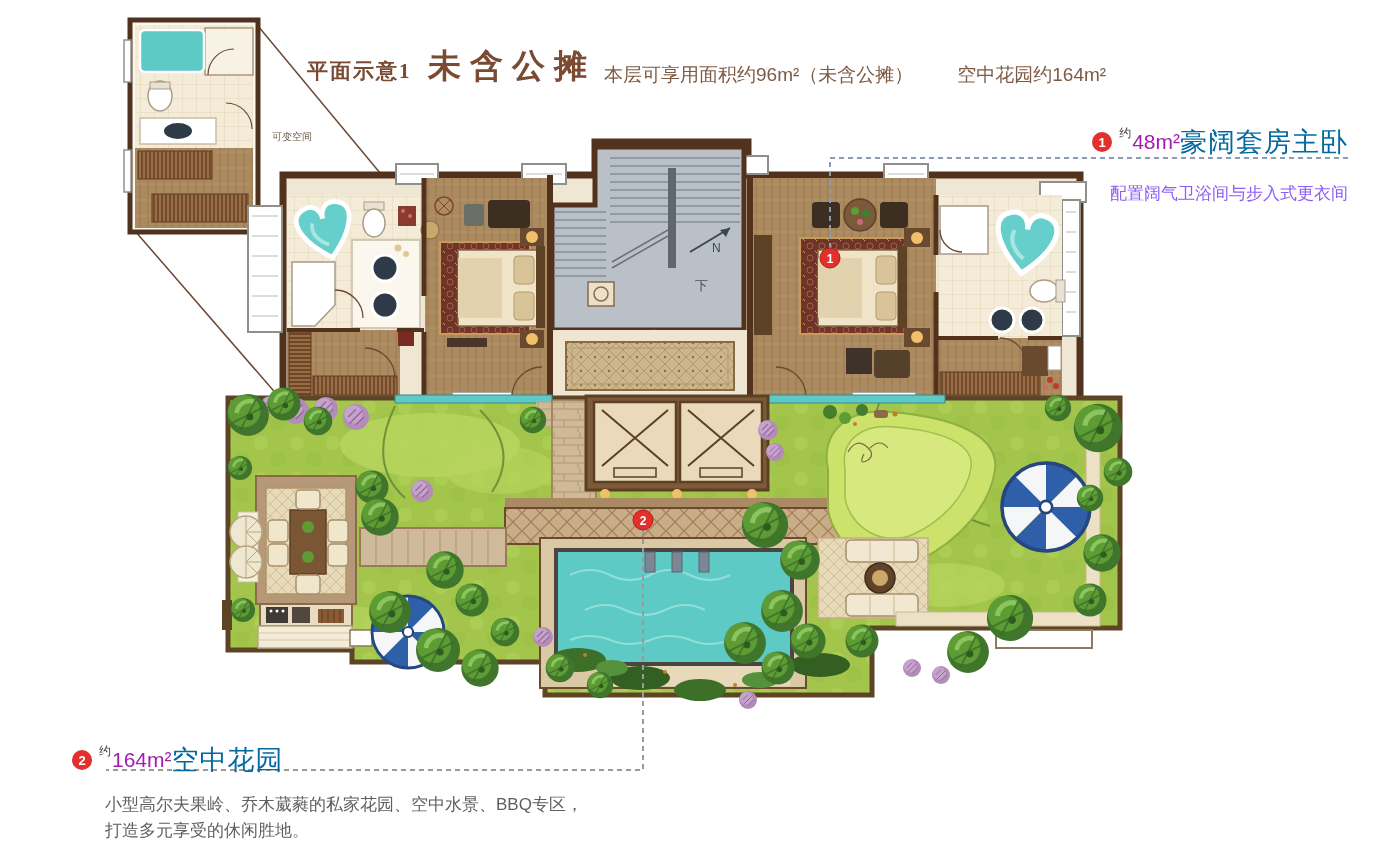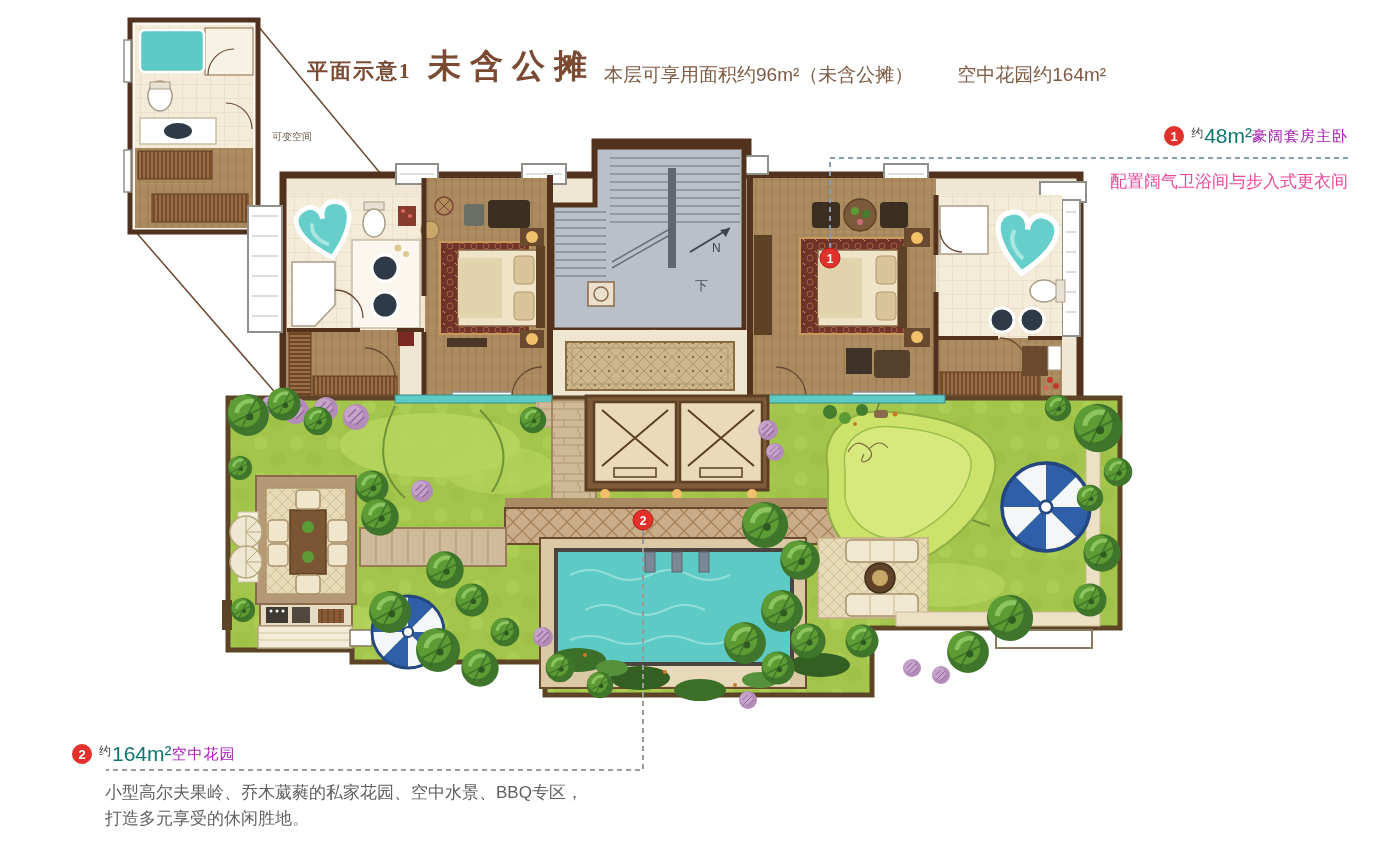--- a/index.html
+++ b/index.html
@@ -11,26 +11,26 @@
   .hdr-title{position:absolute;left:428px;top:44px;font-family:"Liberation Serif","DejaVu Serif",serif;
              font-weight:bold;font-size:33px;color:#7a4a33;letter-spacing:9px;}
   .hdr-sub{position:absolute;left:604px;top:62px;font-size:19px;color:#7d5a43;}
   .hdr-sub .gap{display:inline-block;width:44px;}
   
   .ann{position:absolute;color:#414141;}
   .ann .trow{display:flex;align-items:center;}
   .badge{display:inline-flex;align-items:center;justify-content:center;width:20px;height:20px;
          border-radius:50%;background:#e2302c;color:#fff;font-size:13px;font-weight:bold;flex:0 0 20px;}
   .approx{font-size:12px;color:#414141;align-self:flex-start;margin:0 1px 0 7px;padding-top:1px;}
-  .t-area{font-size:21px;color:#0f766e;}
-  .t-main{font-size:15px;color:#a21caf;letter-spacing:1px;}
+  .t-area{font-size:21px;color:#a21caf;}
+  .t-main{font-size:27px;color:#0369a1;letter-spacing:1px;}
   .ann1{right:52px;top:124px;text-align:right;}
   .ann1 .trow{justify-content:flex-end;}
   .ann1 .badge{order:-1;}
-  .ann1 .desc{margin-top:20px;font-size:17px;color:#ec4899;line-height:1.65;}
+  .ann1 .desc{margin-top:20px;font-size:17px;color:#8b5cf6;line-height:1.65;}
   .ann2{left:72px;top:742px;text-align:left;}
   .ann2 .desc{margin:14px 0 12px 33px;font-size:17px;color:#606060;line-height:1.55;}
   svg{position:absolute;left:0;top:0;}
   svg text{font-family:"Liberation Sans","DejaVu Sans",sans-serif;}
 </style>
 </head>
 <body>
 
 <div id="stage">
 

